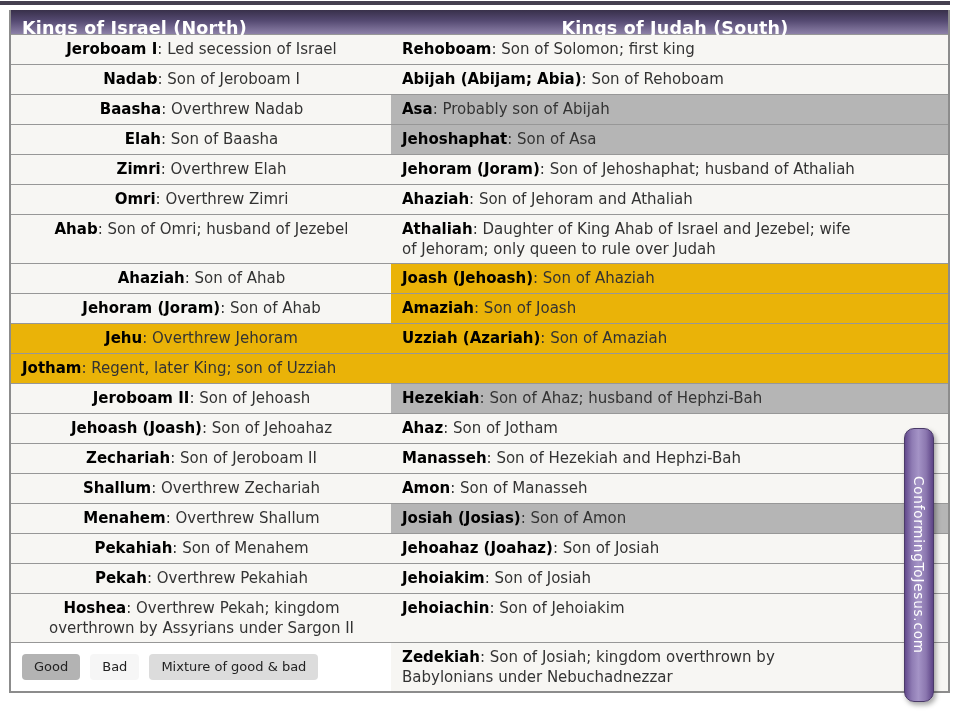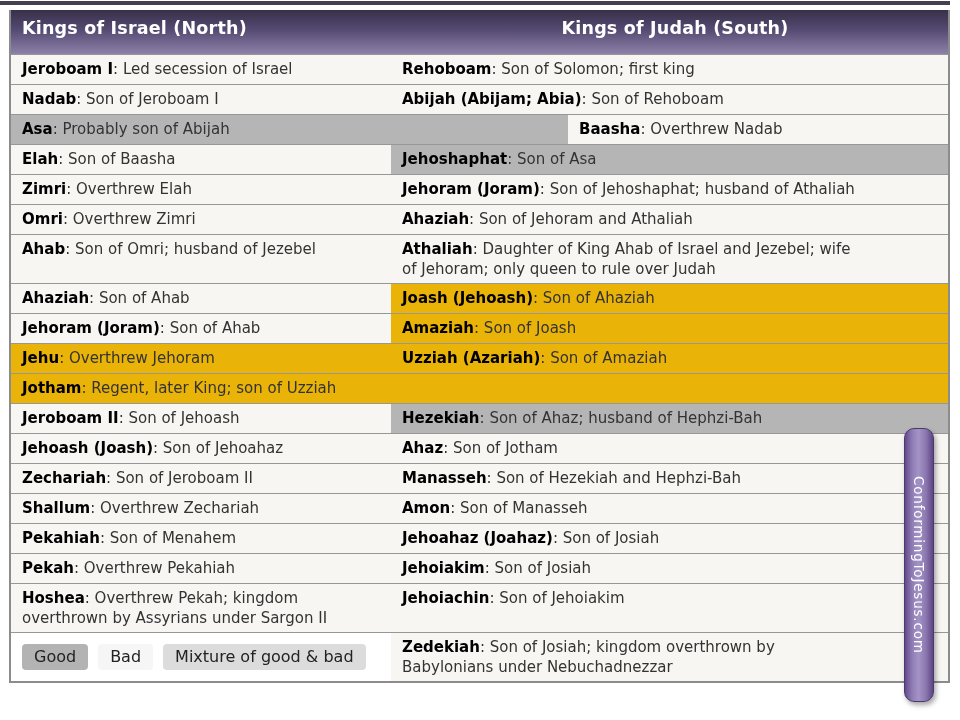--- a/index.html
+++ b/index.html
@@ -7,38 +7,38 @@
     width:960px;height:720px;position:relative;background:#ffffff;
     font-family:"DejaVu Sans","Liberation Sans",sans-serif;
     overflow:hidden;
   }
   .top-bar{position:absolute;left:0;top:1px;width:950px;height:4px;background:#454050;}
   .table-wrap{
     position:absolute;left:9px;top:10px;width:941px;box-sizing:border-box;
     border-left:2px solid #8c8c8c;border-right:2px solid #8c8c8c;border-bottom:2px solid #8c8c8c;
     background:#ffffff;
   }
-  .header-row{display:flex;height:44px;background:linear-gradient(#38304a 0%,#554a72 45%,#8d81a8 100%);}
+  .header-row{display:flex;height:24px;background:linear-gradient(#38304a 0%,#554a72 45%,#8d81a8 100%);}
   .hcell{color:#ffffff;font-weight:bold;font-size:17.5px;line-height:36px;padding-left:11px;box-sizing:border-box;
     letter-spacing:0.2px;white-space:nowrap;}
   .hcell.left{width:380px;}
   .hcell.right{flex:1;text-align:center;}
   .row{display:flex;border-top:1px solid #979797;align-items:stretch;}
   .cell{
     box-sizing:border-box;padding:4px 10px 4px 11px;font-size:15px;line-height:20px;
     color:#333333;min-height:29px;white-space:pre-line;
   }
   .cell b{color:#000000;}
-  .cell.israel{width:380px;}
+  .cell.israel{width:380px;text-align:center;}
   .cell.judah{flex:1;}
   .cell.bad{background:#f7f6f3;}
   .cell.mixture{background:#eab308;}
   .cell.good{background:#b5b5b5;}
   .cell.legend-cell{background:#ffffff;display:flex;align-items:center;gap:10px;white-space:nowrap;}
-  .chip{display:inline-block;border-radius:4px;padding:3px 12px;font-size:16px;color:#222222;line-height:20px;}
+  .chip{display:inline-block;border-radius:4px;padding:3px 12px;font-size:13px;color:#222222;line-height:20px;}
   .chip.good{background:#b3b3b3;}
   .chip.bad{background:#f6f6f6;}
   .chip.mixture{background:#dcdcdc;}
   .banner{
     position:absolute;left:904px;top:428px;width:30px;height:274px;box-sizing:border-box;
     border-radius:10px;border:1px solid #4a3a68;
     background:linear-gradient(90deg,#62498c 0%,#8f7cb4 25%,#a493c6 48%,#8b77af 75%,#5d4486 100%);
     box-shadow:2px 3px 5px rgba(0,0,0,0.35);
     display:flex;align-items:center;justify-content:center;cursor:pointer;
   }
@@ -59,22 +59,22 @@
   <div id="rows">
       <div class="row">
         <div class="cell israel bad"><b>Jeroboam I</b>: Led secession of Israel</div>
         <div class="cell judah bad"><b>Rehoboam</b>: Son of Solomon; first king</div>
       </div>
       <div class="row">
         <div class="cell israel bad"><b>Nadab</b>: Son of Jeroboam I</div>
         <div class="cell judah bad"><b>Abijah (Abijam; Abia)</b>: Son of Rehoboam</div>
       </div>
       <div class="row">
+        <div class="cell israel bad"><b>Baasha</b>: Overthrew Nadab</div>
         <div class="cell judah good"><b>Asa</b>: Probably son of Abijah</div>
-        <div class="cell israel bad"><b>Baasha</b>: Overthrew Nadab</div>
       </div>
       <div class="row">
         <div class="cell israel bad"><b>Elah</b>: Son of Baasha</div>
         <div class="cell judah good"><b>Jehoshaphat</b>: Son of Asa</div>
       </div>
       <div class="row">
         <div class="cell israel bad"><b>Zimri</b>: Overthrew Elah</div>
         <div class="cell judah bad"><b>Jehoram (Joram)</b>: Son of Jehoshaphat; husband of Athaliah</div>
       </div>
       <div class="row">
@@ -111,20 +111,24 @@
       </div>
       <div class="row">
         <div class="cell israel bad"><b>Zechariah</b>: Son of Jeroboam II</div>
         <div class="cell judah bad"><b>Manasseh</b>: Son of Hezekiah and Hephzi-Bah</div>
       </div>
       <div class="row">
         <div class="cell israel bad"><b>Shallum</b>: Overthrew Zechariah</div>
         <div class="cell judah bad"><b>Amon</b>: Son of Manasseh</div>
       </div>
       <div class="row">
+        <div class="cell israel bad"><b>Menahem</b>: Overthrew Shallum</div>
+        <div class="cell judah good"><b>Josiah (Josias)</b>: Son of Amon</div>
+      </div>
+      <div class="row">
         <div class="cell israel bad"><b>Pekahiah</b>: Son of Menahem</div>
         <div class="cell judah bad"><b>Jehoahaz (Joahaz)</b>: Son of Josiah</div>
       </div>
       <div class="row">
         <div class="cell israel bad"><b>Pekah</b>: Overthrew Pekahiah</div>
         <div class="cell judah bad"><b>Jehoiakim</b>: Son of Josiah</div>
       </div>
       <div class="row">
         <div class="cell israel bad"><b>Hoshea</b>: Overthrew Pekah; kingdom
 overthrown by Assyrians under Sargon II</div>

